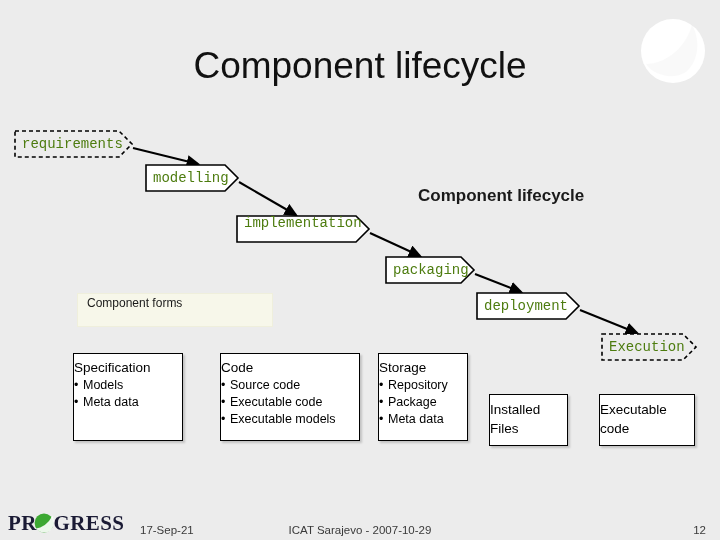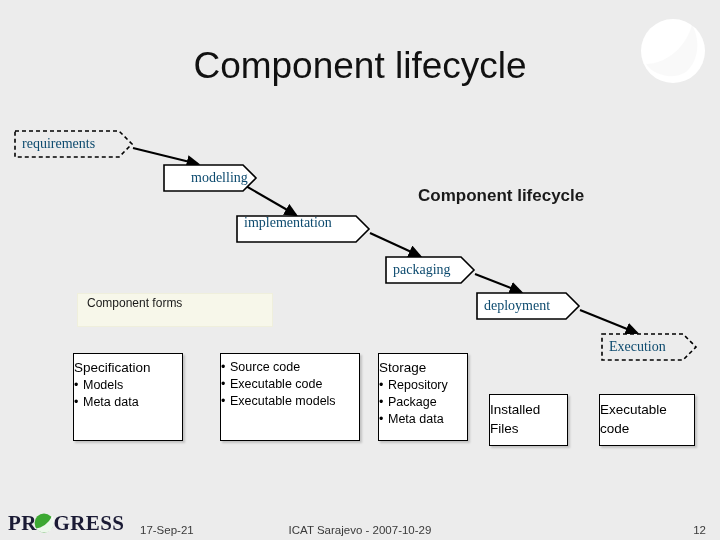--- a/index.html
+++ b/index.html
@@ -45,23 +45,23 @@
     line-height: 44px;
   }
 
   
   .stage {
     position: absolute;
     box-sizing: border-box;
     background: #ffffff;
     display: flex;
     align-items: center;
-    font-family: Liberation Serif, serif;
+    font-family: Liberation Mono, monospace;
     font-size: 14px;
-    color: #0c4a6e;
+    color: #4d7c0f;
     white-space: nowrap;
   }
   .stage .stage-label {
     position: relative;
     z-index: 3;
     padding-left: 8px;
   }
   
   .stage svg {
     position: absolute;
@@ -209,21 +209,21 @@
       </g>
   </svg>
 
   <div id="stage-layer">
       <div class="stage" style="left: 14px; top: 130px; width: 119px; height: 28px; background: transparent;">
         <svg width="119" height="28" viewBox="0 0 119 28">
           <polygon points="1,1 105,1 118,14 105,27 1,27" fill="#ececec" stroke="#000" stroke-width="1.6" stroke-dasharray="4,3"></polygon>
         </svg>
         <span class="stage-label">requirements</span>
       </div>
-      <div class="stage" style="left: 163px; top: 164px; width: 94px; height: 28px; background: transparent; padding-left: 20px;">
+      <div class="stage" style="left: 145px; top: 164px; width: 94px; height: 28px; background: transparent;">
         <svg width="94" height="28" viewBox="0 0 94 28">
           <polygon points="1,1 80,1 93,14 80,27 1,27" fill="#ffffff" stroke="#000" stroke-width="1.6"></polygon>
         </svg>
         <span class="stage-label">modelling</span>
       </div>
       <div class="stage" style="left: 236px; top: 215px; width: 134px; height: 16px; background: transparent;">
         <svg width="134" height="28" viewBox="0 0 134 28">
           <polygon points="1,1 120,1 133,14 120,27 1,27" fill="#ffffff" stroke="#000" stroke-width="1.6"></polygon>
         </svg>
         <span class="stage-label">implementation</span>
@@ -254,20 +254,21 @@
 
   <div id="forms-layer">
       <div class="artefact" style="left: 73px; top: 353px; width: 110px; height: 88px;">
         <div class="art-title">Specification</div>
         <ul>
           <li>Models</li>
           <li>Meta data</li>
         </ul>
       </div>
       <div class="artefact" style="left: 220px; top: 353px; width: 140px; height: 88px;">
+        <div class="art-title">Code</div>
         <ul>
           <li>Source code</li>
           <li>Executable code</li>
           <li>Executable models</li>
         </ul>
       </div>
       <div class="artefact" style="left: 378px; top: 353px; width: 90px; height: 88px;">
         <div class="art-title">Storage</div>
         <ul>
           <li>Repository</li>

